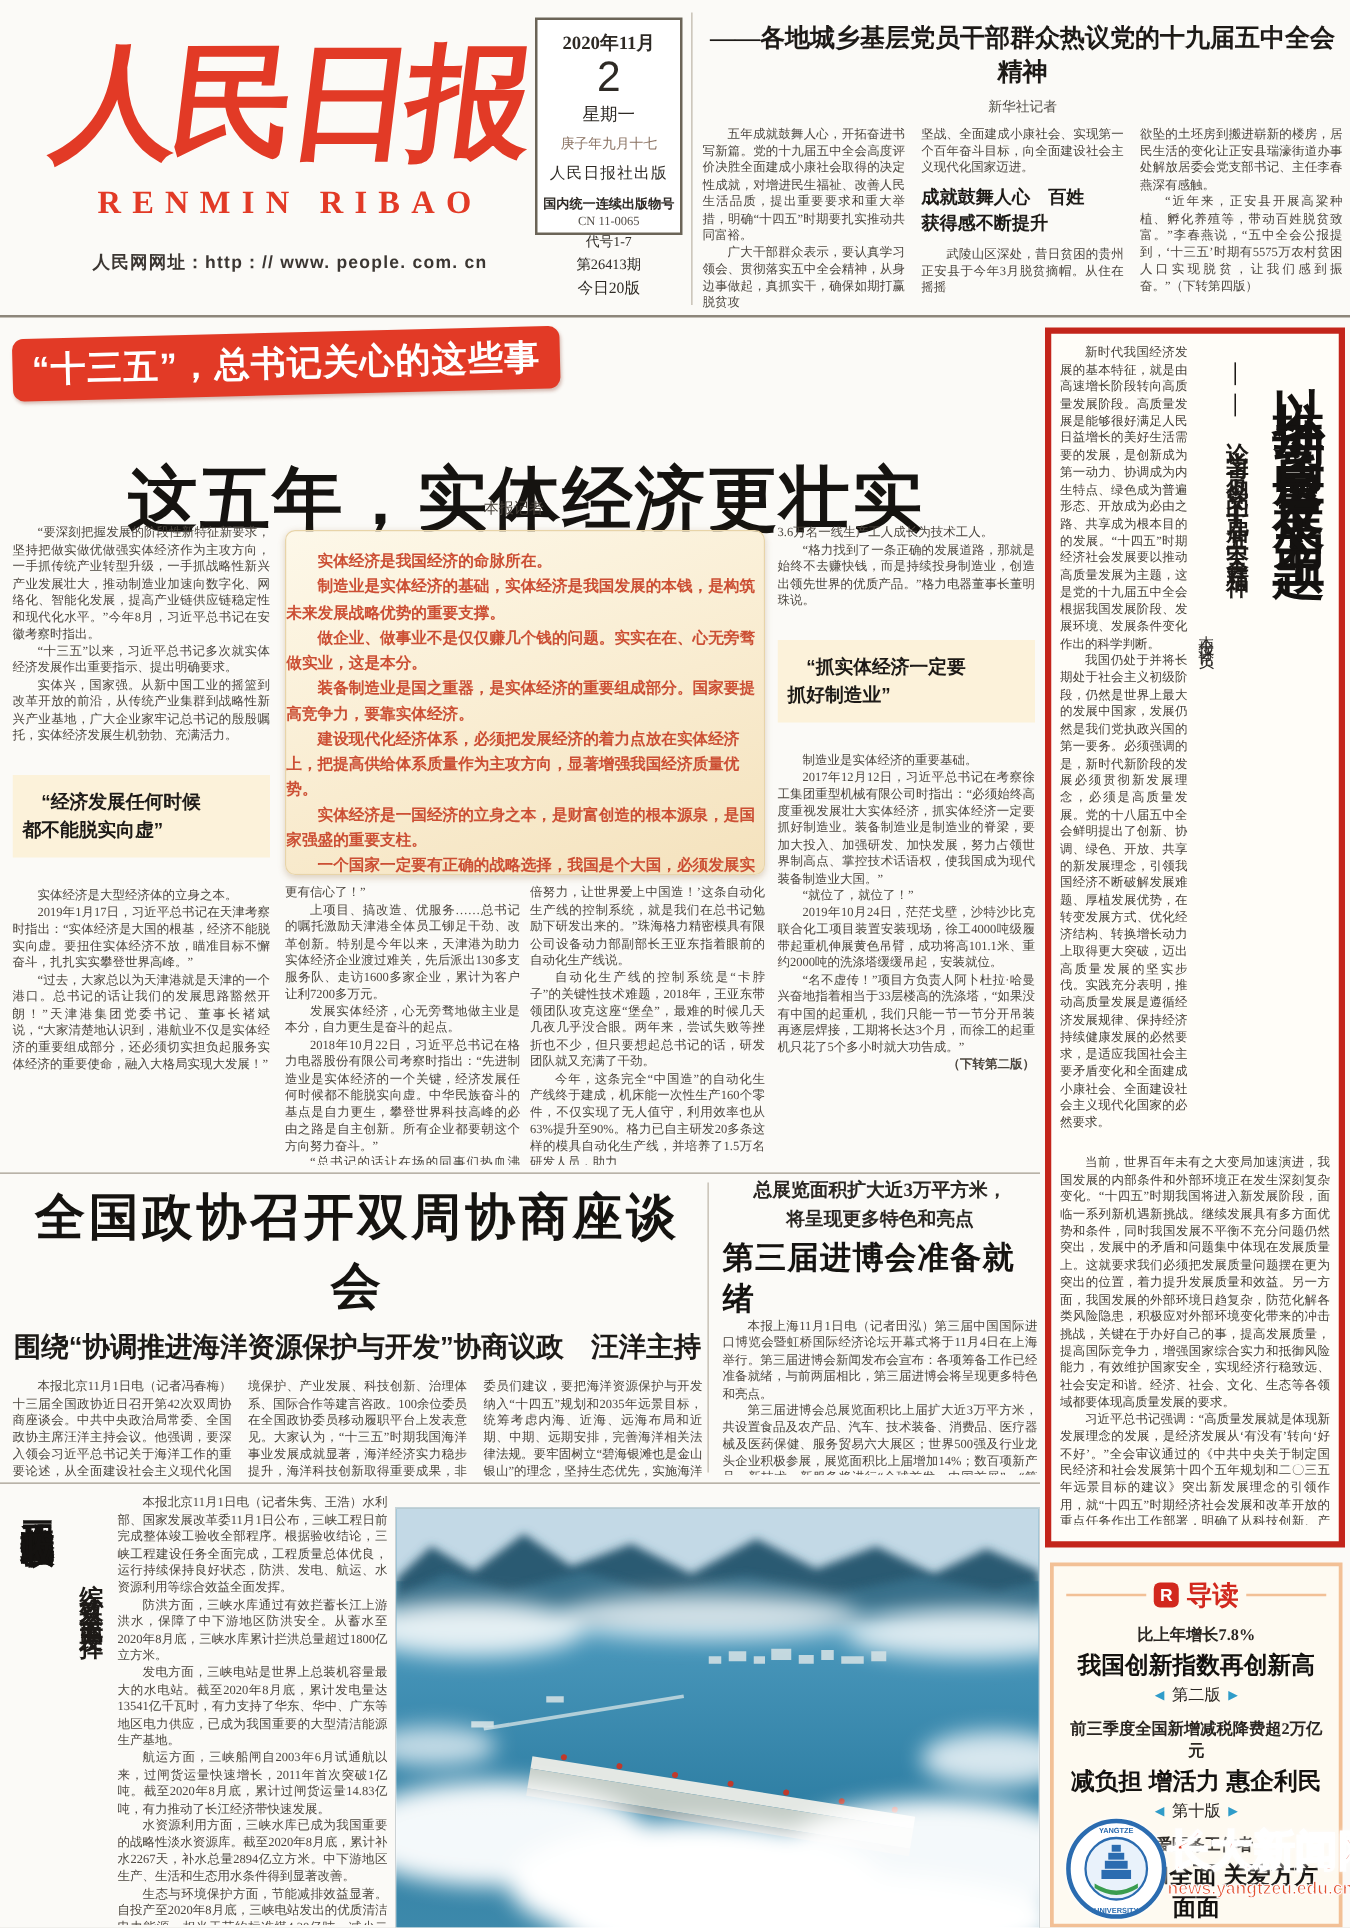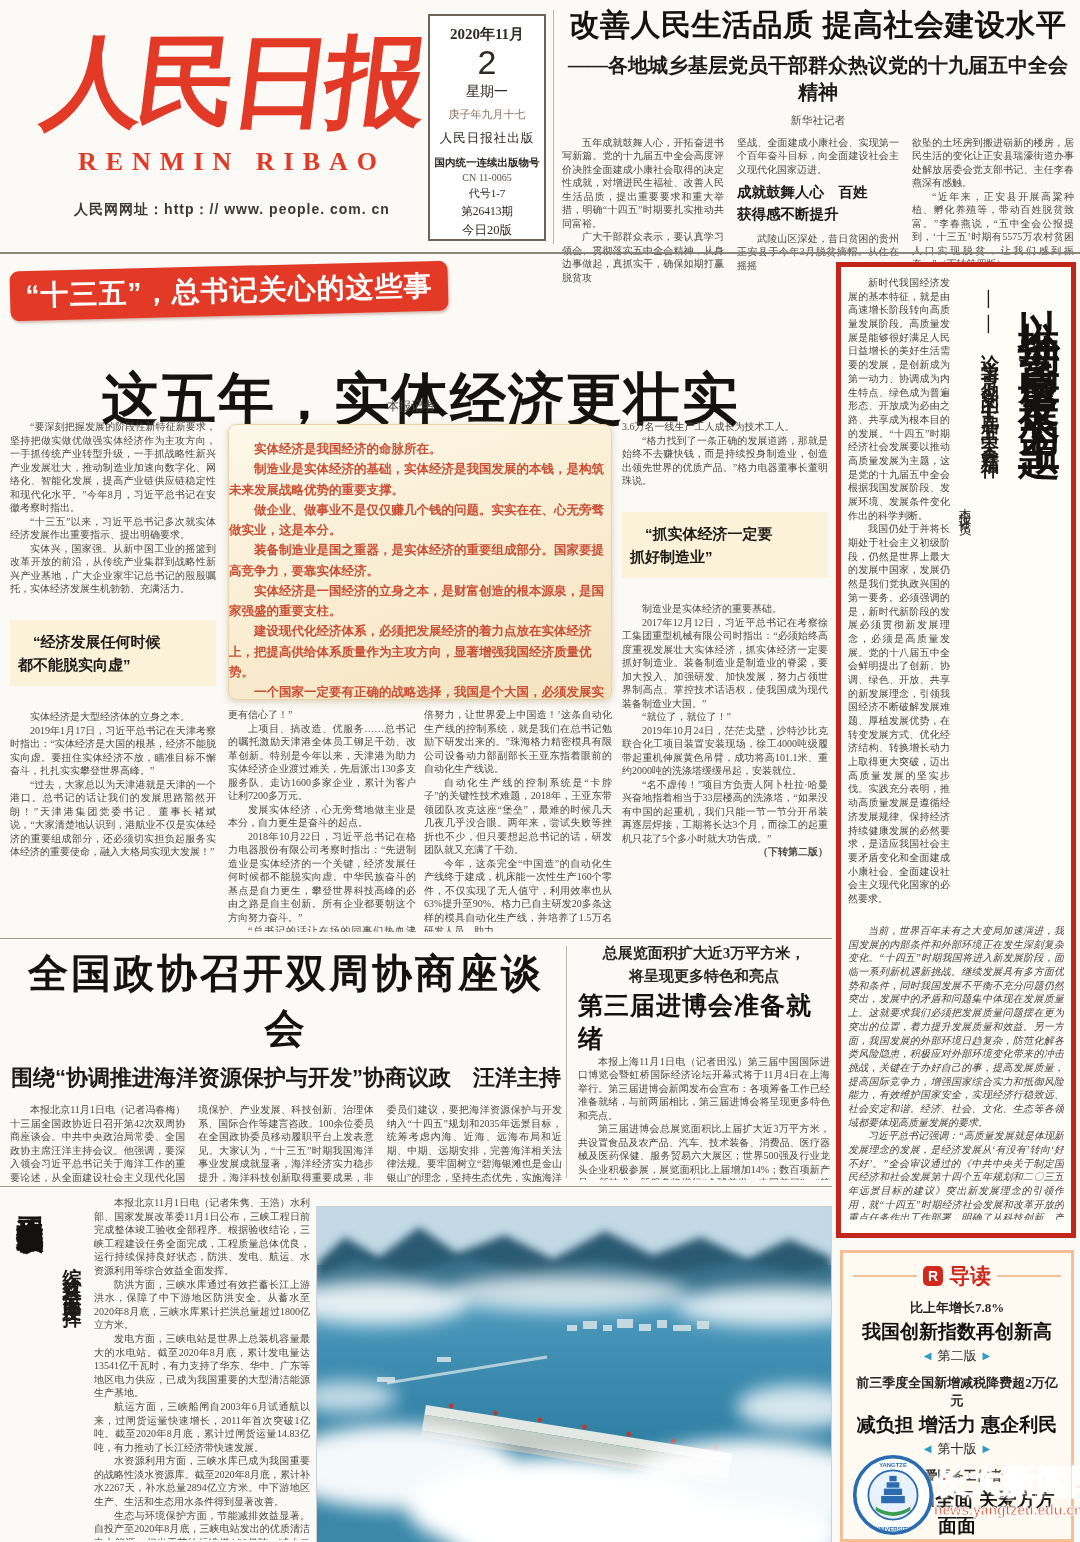--- a/index.html
+++ b/index.html
@@ -7,21 +7,21 @@
     --serif:"Liberation Serif","DejaVu Serif",serif;
   }
   html,body{margin:0;padding:0;background:#e8e6e1;}
   .page{position:relative;width:1080px;height:1542px;background:#fbfaf7;overflow:hidden;color:#35312c;margin:0 auto;}
 
   
   .brand{position:absolute;left:36px;top:10px;width:392px;text-align:center;}
   .brand-cn{font-family:var(--serif);font-weight:bold;color:#e23a26;font-size:100px;line-height:1.45;letter-spacing:-6px;transform:skewX(-7deg);}
   .brand-en{color:#e23a26;font-size:26px;font-weight:bold;font-family:var(--serif);letter-spacing:9px;margin-top:-8px;}
   .brand-site{color:#3b3632;font-size:14px;font-weight:bold;font-family:var(--sans);margin-top:24px;letter-spacing:1px;}
-  .datebox{position:absolute;left:428px;top:14px;width:118px;height:227px;border:2px solid #6b6457;background:#fff;
+  .datebox{position:absolute;left:428px;top:14px;width:118px;height:174px;border:2px solid #6b6457;background:#fff;
     display:flex;flex-direction:column;align-items:center;padding-top:9px;box-sizing:border-box;font-family:var(--serif);color:#2e2a25;}
   .db-month{font-size:15px;font-weight:bold;}
   .db-day{font-size:34px;font-family:var(--sans);line-height:1.1;}
   .db-week{font-size:14px;margin-top:2px;}
   .db-lunar{font-size:11px;color:#8a7262;margin-top:6px;}
   .db-pub{font-size:12.5px;margin-top:8px;letter-spacing:1px;}
   .db-issn-label{font-size:10.5px;font-weight:bold;font-family:var(--sans);margin-top:9px;}
   .db-issn{font-size:10px;color:#55504a;margin-top:2px;}
   .db-code{font-size:11px;margin-top:3px;}
   .db-issue{font-size:11.5px;margin-top:3px;}
@@ -61,21 +61,21 @@
 
   
   .editorial{position:absolute;left:836px;top:262px;width:240px;height:976px;box-sizing:border-box;
     border:5px solid #c3251b;background:#fffdf8;padding:9px 7px;overflow:hidden;}
   .ed-top{writing-mode:vertical-rl;height:642px;}
   .ed-title{font-family:var(--sans);font-weight:bold;font-size:42px;letter-spacing:13px;color:#141210;padding-left:4px;}
   .ed-subtitle{font-family:var(--serif);font-weight:bold;font-size:18px;letter-spacing:7px;padding:14px 5px 0 5px;color:#1d1a17;}
   .ed-byline{font-family:var(--serif);font-size:12.5px;letter-spacing:4px;padding-top:222px;color:#2a2724;width:18px;}
   .ed-body{writing-mode:horizontal-tb;width:102px;height:640px;margin-right:5px;font-family:var(--serif);font-size:10px;
     line-height:1.37;text-align:justify;color:#46413a;overflow:hidden;}
-  .ed-bottom{margin-top:6px;height:296px;font-family:var(--serif);font-size:10px;line-height:1.37;text-align:justify;color:#46413a;overflow:hidden;font-style:italic;}
+  .ed-bottom{margin-top:6px;height:296px;font-family:var(--serif);font-size:10px;line-height:1.37;text-align:justify;color:#46413a;overflow:hidden;}
 
   
   .hr2{position:absolute;left:0;top:938px;width:832px;height:1px;background:#a39b8e;}
   .cppcc{position:absolute;left:10px;top:946px;width:552px;height:236px;overflow:hidden;}
   .cp-headline{font-family:var(--sans);font-weight:bold;font-size:40px;letter-spacing:3px;text-align:center;color:#151310;}
   .cp-deck{font-family:var(--sans);font-weight:bold;font-size:22px;text-align:center;margin-top:7px;color:#1d1a17;}
   .cp-cols{display:flex;gap:13px;margin-top:10px;height:144px;overflow:hidden;}
   .cp-col{flex:1;font-family:var(--serif);font-size:10px;line-height:1.35;text-align:justify;color:#4c463f;overflow:hidden;}
   .vr-mid{position:absolute;left:566px;top:946px;width:1px;height:232px;background:#beb6a9;}
   .expo{position:absolute;left:578px;top:942px;width:252px;height:238px;overflow:hidden;}
@@ -133,21 +133,20 @@
     <div class="db-issn-label">国内统一连续出版物号</div>
     <div class="db-issn">CN 11-0065</div>
     <div class="db-code">代号1-7</div>
     <div class="db-issue">第26413期</div>
     <div class="db-pages">今日20版</div>
   </div>
 
   <div class="vr-header"></div>
 
   <section class="top-story">
-    <h1 class="ts-headline" style="margin:0">改善人民生活品质 提高社会建设水平</h1>
     <div class="ts-deck">——各地城乡基层党员干部群众热议党的十九届五中全会精神</div>
     <div class="ts-byline">新华社记者</div>
     <div class="ts-cols">
       <div class="ts-col">
           <p class="para">五年成就鼓舞人心，开拓奋进书写新篇。党的十九届五中全会高度评价决胜全面建成小康社会取得的决定性成就，对增进民生福祉、改善人民生活品质，提出重要要求和重大举措，明确“十四五”时期要扎实推动共同富裕。</p>
           <p class="para">广大干部群众表示，要认真学习领会、贯彻落实五中全会精神，从身边事做起，真抓实干，确保如期打赢脱贫攻</p>
         </div>
       <div class="ts-col">
         <div class="cont">
             <p class="para">坚战、全面建成小康社会、实现第一个百年奋斗目标，向全面建设社会主义现代化国家迈进。</p>
@@ -185,22 +184,22 @@
         <p class="para">“过去，大家总以为天津港就是天津的一个港口。总书记的话让我们的发展思路豁然开朗！”天津港集团党委书记、董事长褚斌说，“大家清楚地认识到，港航业不仅是实体经济的重要组成部分，还必须切实担负起服务实体经济的重要使命，融入大格局实现大发展！”</p>
       </div>
   </div>
 
   <div class="quotebox">
     <div>
         <p class="para">实体经济是我国经济的命脉所在。</p>
         <p class="para">制造业是实体经济的基础，实体经济是我国发展的本钱，是构筑未来发展战略优势的重要支撑。</p>
         <p class="para">做企业、做事业不是仅仅赚几个钱的问题。实实在在、心无旁骛做实业，这是本分。</p>
         <p class="para">装备制造业是国之重器，是实体经济的重要组成部分。国家要提高竞争力，要靠实体经济。</p>
+        <p class="para">建设现代化经济体系，必须把发展经济的着力点放在实体经济上，把提高供给体系质量作为主攻方向，显著增强我国经济质量优势。</p>
         <p class="para">实体经济是一国经济的立身之本，是财富创造的根本源泉，是国家强盛的重要支柱。</p>
-        <p class="para">建设现代化经济体系，必须把发展经济的着力点放在实体经济上，把提高供给体系质量作为主攻方向，显著增强我国经济质量优势。</p>
         <p class="para">一个国家一定要有正确的战略选择，我国是个大国，必须发展实体经济，不断推进工业现代化、提高制造业水平，不能脱实向虚。</p>
       </div>
 
   </div>
 
   <div class="ms-col ms-col2 cont">
       <p class="para">更有信心了！”</p>
       <p class="para">上项目、搞改造、优服务……总书记的嘱托激励天津港全体员工铆足干劲、改革创新。特别是今年以来，天津港为助力实体经济企业渡过难关，先后派出130多支服务队、走访1600多家企业，累计为客户让利7200多万元。</p>
       <p class="para">发展实体经济，心无旁骛地做主业是本分，自力更生是奋斗的起点。</p>
       <p class="para">2018年10月22日，习近平总书记在格力电器股份有限公司考察时指出：“先进制造业是实体经济的一个关键，经济发展任何时候都不能脱实向虚。中华民族奋斗的基点是自力更生，攀登世界科技高峰的必由之路是自主创新。所有企业都要朝这个方向努力奋斗。”</p>

